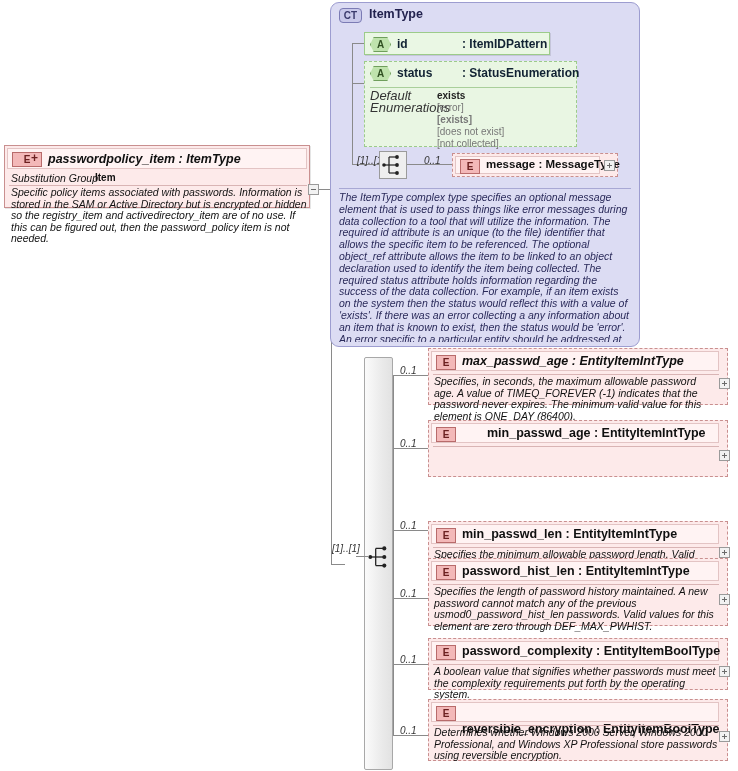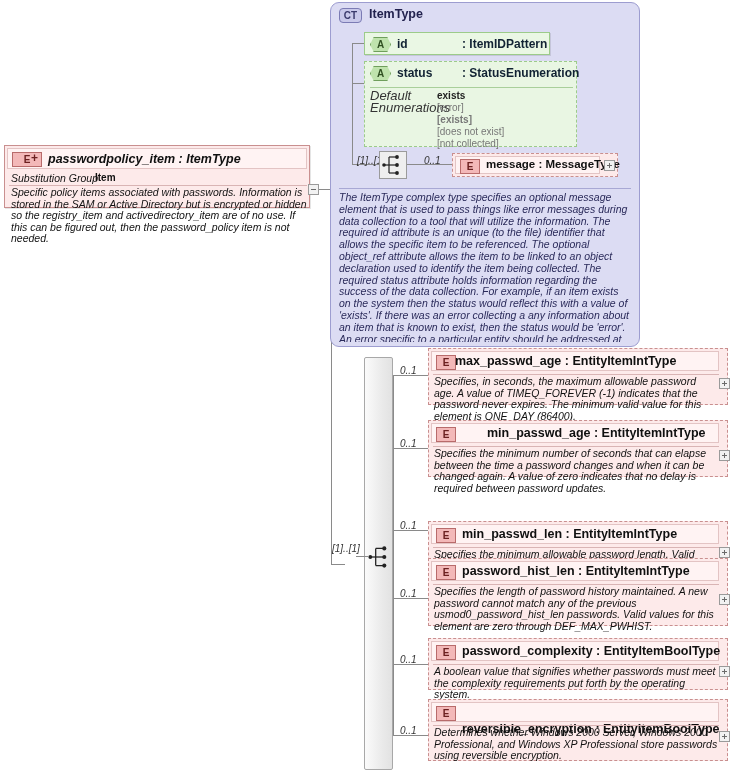--- a/index.html
+++ b/index.html
@@ -204,36 +204,35 @@
   </svg>
 </div>
 
 <div class="vline" style="left:393px;top:375px;height:360px;"></div>
 
 <div class="hline" style="left:393px;top:375px;width:35px;"></div>
 <div class="card" style="left:400px;top:365px;">0..1</div>
 <div class="el-box" style="left:428px;top:348px;width:300px;height:57px;">
   <div class="el-head" style="left:2px;top:2px;width:288px;height:20px;">
     <div class="el-badge" style="left:4px;top:3px;">E</div>
-    <div class="el-title" style="left:23px;top:2px;">max_passwd_age : EntityItemIntType</div>
+    <div class="el-title" style="left:30px;top:2px;font-style:italic;">max_passwd_age : EntityItemIntType</div>
   </div>
   <div class="el-sep" style="left:4px;top:25px;width:286px;"></div>
   <div class="el-doc" style="left:5px;top:27px;width:284px;">Specifies, in seconds, the maximum allowable password age. A value of TIMEQ_FOREVER (-1) indicates that the password never expires. The minimum valid value for this element is ONE_DAY (86400).</div>
   <div class="toggle plus" style="left:290px;top:29px;"></div>
 </div>
 
 <div class="hline" style="left:393px;top:448px;width:35px;"></div>
 <div class="card" style="left:400px;top:438px;">0..1</div>
 <div class="el-box" style="left:428px;top:420px;width:300px;height:57px;">
   <div class="el-head" style="left:2px;top:2px;width:288px;height:20px;">
     <div class="el-badge" style="left:4px;top:3px;">E</div>
     <div class="el-title" style="left:30px;top:2px;margin-left:25px;">min_passwd_age : EntityItemIntType</div>
   </div>
   <div class="el-sep" style="left:4px;top:25px;width:286px;"></div>
-  <div class="el-doc" style="left:5px;top:27px;width:284px;">Specifies the minimum number of seconds that can elapse between the time a password changes and when it can be changed again. A value of zero indicates that no delay is required between password updates.</div>
   <div class="toggle plus" style="left:290px;top:29px;"></div>
 </div>
 
 <div class="hline" style="left:393px;top:530px;width:35px;"></div>
 <div class="card" style="left:400px;top:520px;">0..1</div>
 <div class="el-box" style="left:428px;top:521px;width:300px;height:45px;">
   <div class="el-head" style="left:2px;top:2px;width:288px;height:20px;">
     <div class="el-badge" style="left:4px;top:3px;">E</div>
     <div class="el-title" style="left:30px;top:2px;">min_passwd_len : EntityItemIntType</div>
   </div>

